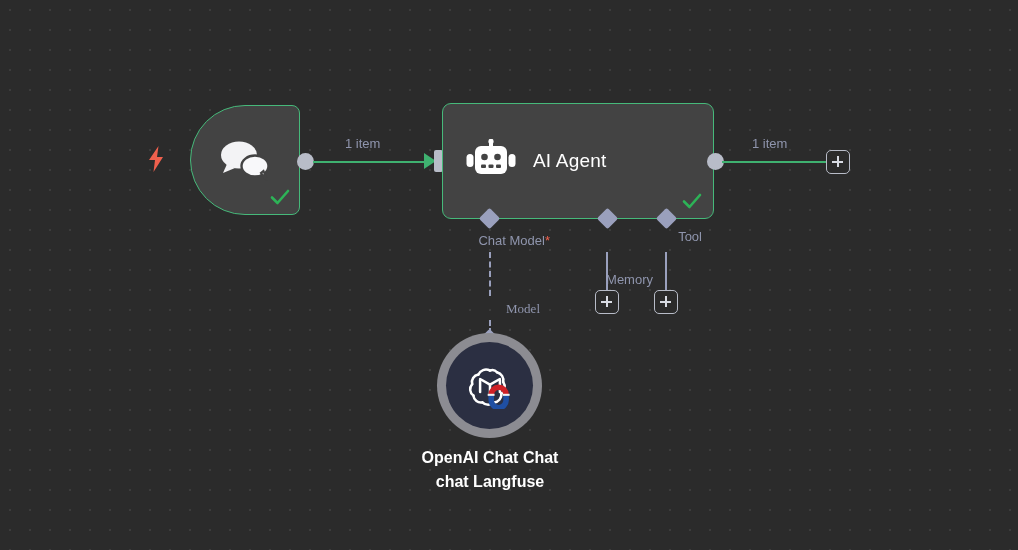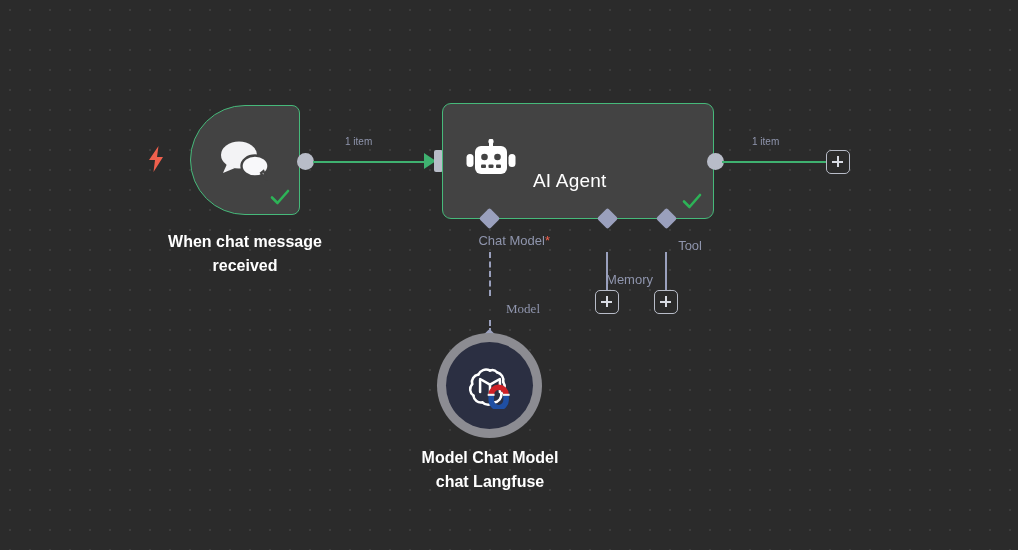--- a/index.html
+++ b/index.html
@@ -66,21 +66,20 @@
   }
   .agent-title {
     position: absolute;
     left: 90px;
     top: 50%;
     transform: translateY(-50%);
     font-size: 19px;
     color: #ffffff;
     letter-spacing: .2px;
     white-space: nowrap;
-    margin-top: 20px;
   }
 
   
   .check {
     position: absolute;
     width: 22px;
     height: 22px;
   }
 
   
@@ -112,21 +111,21 @@
     transform: rotate(45deg);
     border-radius: 2px;
   }
 
   
   .conn-line {
     height: 2px;
     background: #3fb170;
   }
   .conn-label {
-    font-size: 10px;
+    font-size: 13px;
     color: #8f95ad;
     white-space: nowrap;
   }
   .sub-line {
     width: 2px;
     background: #9aa0bd;
   }
   .sub-line-dashed {
     width: 0;
     border-left: 2px dashed #9aa0bd;
@@ -219,24 +218,20 @@
     </div>
     <div class="check" style="right:8px;bottom:6px;">
       <svg viewBox="0 0 22 22" width="22" height="22" aria-hidden="true">
         <path d="M3 11.5 L8.5 17 L19 5" fill="none" stroke="#2db357" stroke-width="2.6" stroke-linecap="round" stroke-linejoin="round"></path>
       </svg>
     </div>
   </div>
 
   <div class="abs dot-endpoint" style="left:297px;top:153px;"></div>
 
-  <div class="abs node-caption nosel" style="left:145px;top:230px;width:200px;">
-    <div>When chat message</div>
-    <div>received</div>
-  </div>
 
   <div class="abs conn-line" style="left:313px;top:160.5px;width:118px;"></div>
   <div class="abs" style="left:424px;top:153px;">
     <svg viewBox="0 0 12 16" width="12" height="16" aria-hidden="true">
       <path d="M0 0 L12 8 L0 16 Z" fill="#3fb170"></path>
     </svg>
   </div>
   <div class="abs conn-label nosel" style="left:345px;top:136px;">1 item</div>
 
   <div class="abs rect-endpoint" style="left:434px;top:150px;"></div>
@@ -277,21 +272,21 @@
   <div class="abs sub-line-dashed" style="left:489px;top:252px;height:44px;"></div>
   <div class="abs sub-label nosel" style="left:440px;top:301px;width:100px;font-family:Liberation Serif, serif;">Model</div>
   <div class="abs sub-line-dashed" style="left:489px;top:320px;height:22px;"></div>
 
   <div class="abs diamond" style="left:600px;top:211px;"></div>
   <div class="abs sub-label nosel" style="left:563px;top:233px;width:90px;margin-top:39px;">Memory</div>
   <div class="abs sub-line" style="left:606px;top:252px;height:40px;"></div>
   <div class="abs plus-btn" style="left:595px;top:290px;"></div>
 
   <div class="abs diamond" style="left:659px;top:211px;"></div>
-  <div class="abs sub-label nosel" style="left:632px;top:238px;width:70px;">Tool</div>
+  <div class="abs sub-label nosel" style="left:632px;top:229px;width:70px;">Tool</div>
   <div class="abs sub-line" style="left:665px;top:252px;height:40px;"></div>
   <div class="abs plus-btn" style="left:654px;top:290px;"></div>
 
   <div class="abs diamond" style="left:482px;top:332px;"></div>
   <div class="abs subnode-circle nosel">
     <div class="subnode-inner">
       <div class="subnode-logo">
         <svg viewBox="0 0 46 46" width="46" height="46" aria-hidden="true">
           <g fill="none" stroke="#ffffff" stroke-width="2.5" stroke-linecap="round" stroke-linejoin="round">
             <path d="M23 7.5 C18.2 5.2 13.2 7.3 11.4 11.6"></path>
@@ -312,17 +307,17 @@
             <path d="M1 11 A11 11 0 0 1 23 11 L17 11 A5 5 0 0 0 7 11 Z" fill="#cf2026"></path>
             <path d="M1 11 L1 17 A11 11 0 0 0 23 17 L23 11 L17 11 L17 17 A5 5 0 0 1 7 17 L7 11 Z" fill="#1f4fa3"></path>
             <rect x="0.2" y="10" width="7.4" height="2.2" fill="#f2f2f2"></rect>
             <rect x="16.4" y="10" width="7.4" height="2.2" fill="#f2f2f2"></rect>
           </g>
         </svg>
       </div>
     </div>
   </div>
   <div class="abs node-caption nosel" style="left:390px;top:446px;width:200px;">
-    <div>Model Chat Model</div>
+    <div>OpenAI Chat Chat</div>
     <div>chat Langfuse</div>
   </div>
 
 </div>
 
 </body></html>

